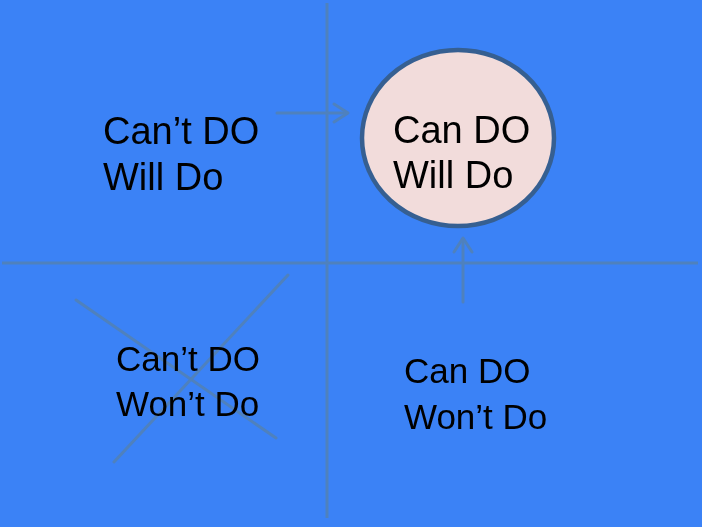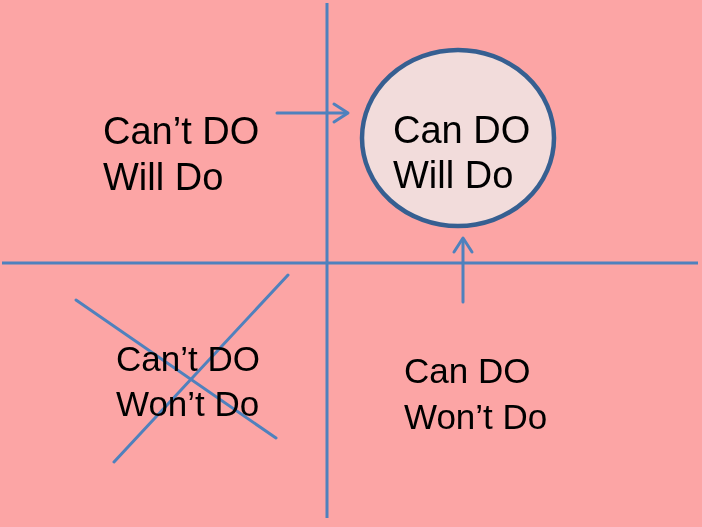--- a/index.html
+++ b/index.html
@@ -4,21 +4,21 @@
 <style>
   html, body {
     margin: 0;
     padding: 0;
     background: #ffffff;
   }
   .stage {
     position: relative;
     width: 702px;
     height: 527px;
-    background: #fca5a5;
+    background: #3b82f6;
     overflow: hidden;
     font-family: "Liberation Sans", "DejaVu Sans", sans-serif;
   }
   .lines-layer {
     position: absolute;
     left: 0;
     top: 0;
     width: 702px;
     height: 527px;
   }

